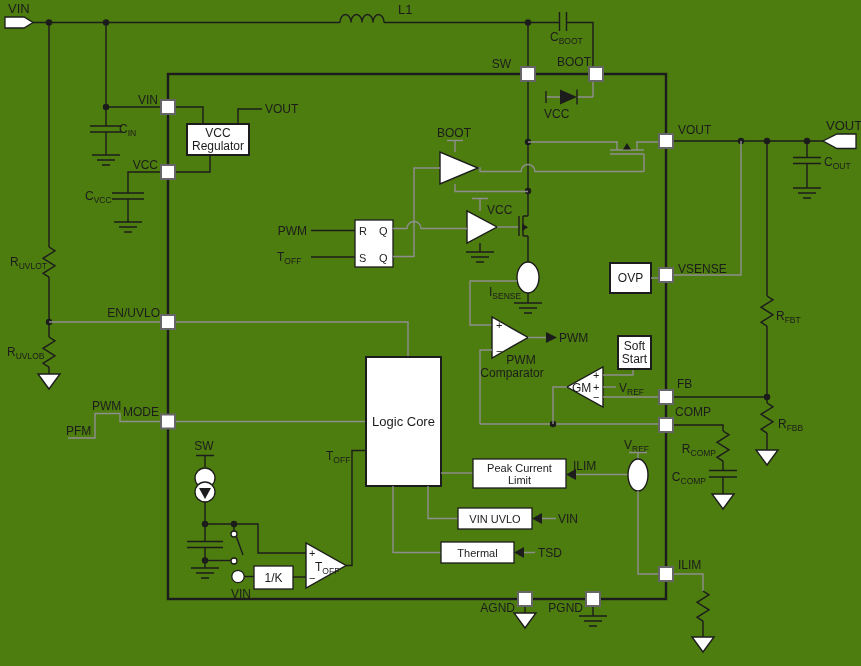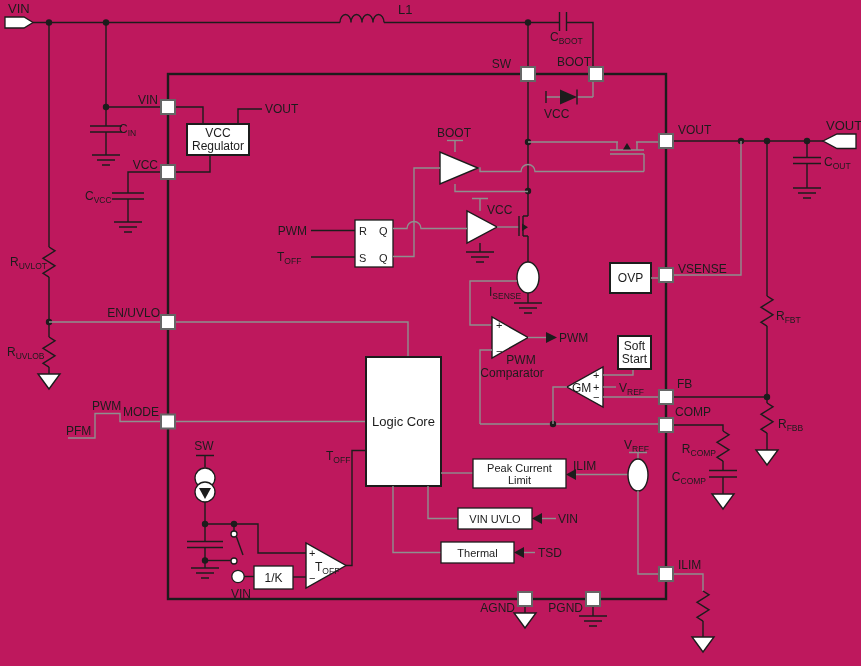--- a/index.html
+++ b/index.html
@@ -1,16 +1,16 @@
 <!DOCTYPE html>
 <html><head>
 <meta charset="utf-8">
 <style>
   html,body { margin:0; padding:0; background:#ffffff; }
-  .stage { width:861px; height:666px; position:relative; background:#be185d; }
+  .stage { width:861px; height:666px; position:relative; background:#4d7c0f; }
   svg { display:block; }
   .w   { stroke:#1c1c1c; stroke-width:1.4; fill:none; }
   .wg  { stroke:#8f8f8f; stroke-width:1.4; fill:none; }
   .ic  { fill:none; stroke:#1c1c1c; stroke-width:2.4; }
   .box { fill:#fff; stroke:#1c1c1c; stroke-width:2; }
   .boxthin { fill:#fff; stroke:#1c1c1c; stroke-width:1.3; }
   .pin { fill:#fff; stroke:#666666; stroke-width:2; }
   .tri { fill:#fff; stroke:#1c1c1c; stroke-width:1.4; }
   .dot { fill:#1c1c1c; stroke:none; }
   .arr { fill:#1c1c1c; stroke:none; }

